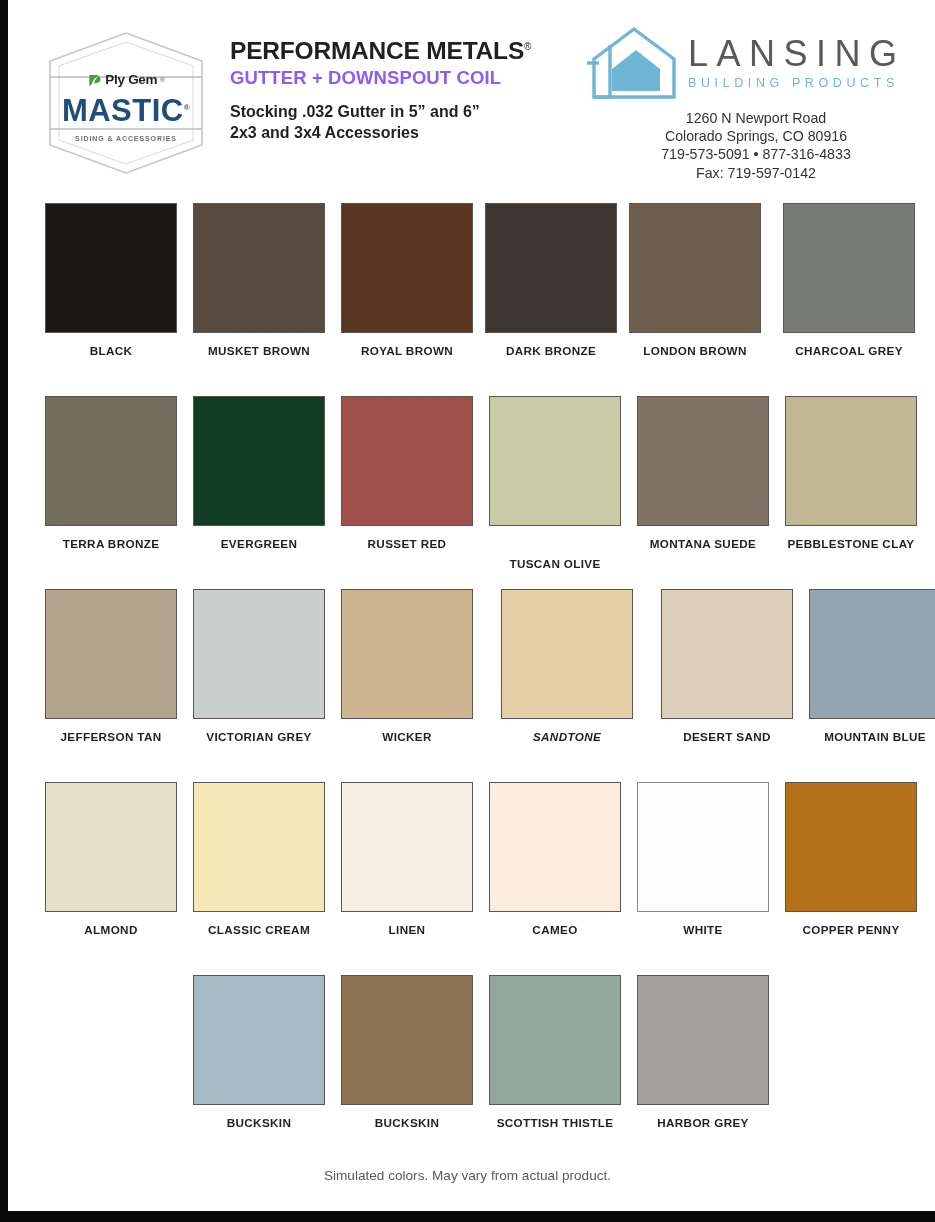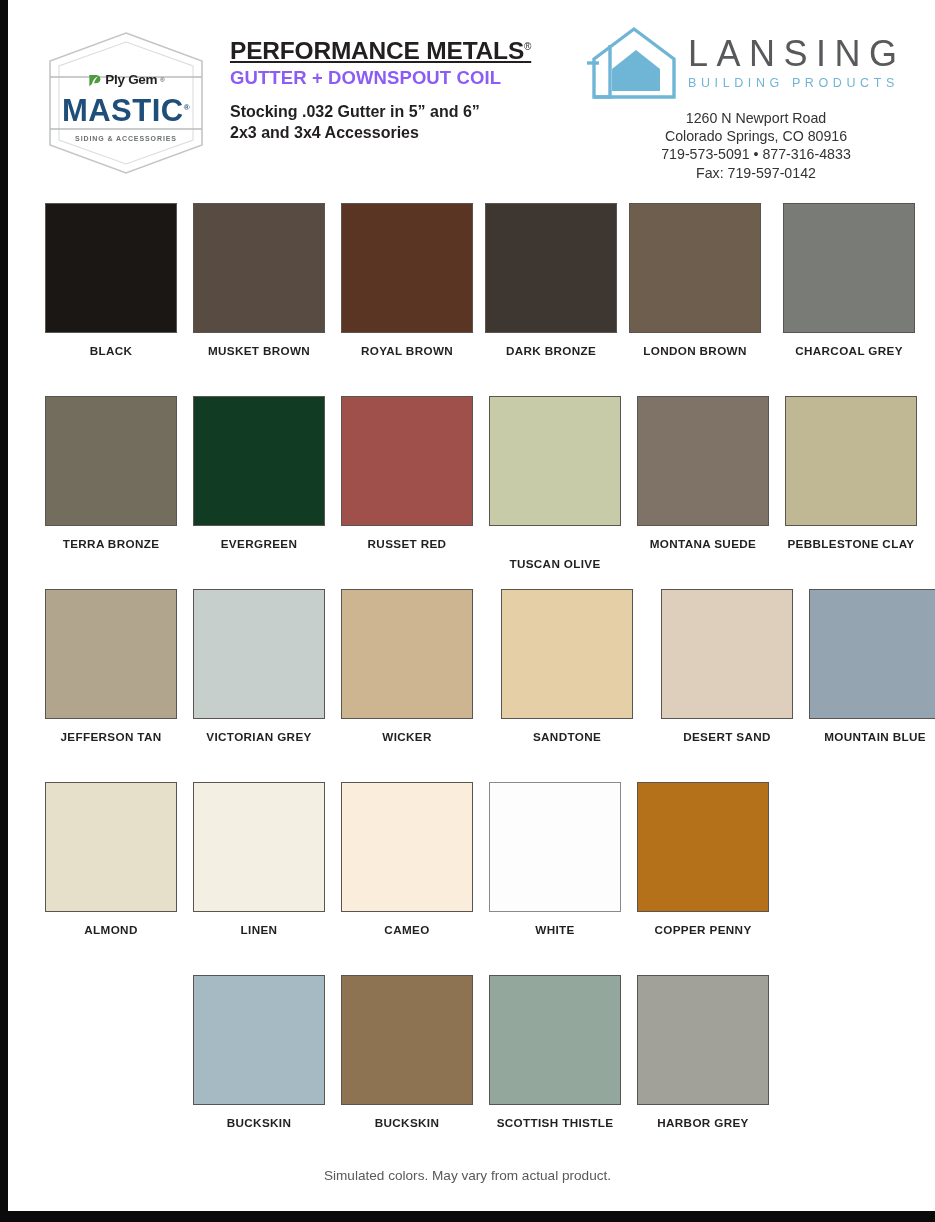--- a/index.html
+++ b/index.html
@@ -25,21 +25,21 @@
   .leaf{width:15px;height:15px;position:relative;}
   .plygem-text{font-size:13.5px;font-weight:bold;letter-spacing:-0.3px;color:#231f20;line-height:1;}
   .plygem-reg{font-size:6px;vertical-align:super;color:#231f20;}
   .mastic-word{font-size:31px;font-weight:bold;color:#1f4e79;letter-spacing:0.5px;
                line-height:1;margin:5px 0 4px 0;font-family:"Liberation Sans",sans-serif;}
   .mastic-word sup{font-size:8px;vertical-align:super;}
   .mastic-sub{font-size:7px;font-weight:bold;letter-spacing:0.9px;color:#6d6e71;margin-top:5px;}
 
   
   .pm{position:absolute;left:222px;top:22px;width:345px;}
-  .pm-title{font-size:24.5px;font-weight:bold;letter-spacing:-0.2px;line-height:1.05;color:#231f20;text-decoration:underline;}
+  .pm-title{font-size:24.5px;font-weight:bold;letter-spacing:-0.2px;line-height:1.05;color:#231f20;}
   .pm-title sup{font-size:10px;vertical-align:super;font-weight:normal;}
   .pm-sub{font-size:18.5px;font-weight:bold;letter-spacing:0.1px;line-height:1.15;margin-top:3px;color:#8b5cf6;}
   .pm-note{font-size:16px;font-weight:bold;line-height:1.32;margin-top:13px;color:#231f20;}
 
   
   .lansing{position:absolute;left:578px;top:8px;width:340px;}
   .lansing-top{display:flex;align-items:center;height:78px;}
   .house{width:96px;height:76px;flex:0 0 96px;}
   .lansing-words{margin-left:6px;}
   .lansing-name{font-size:36px;letter-spacing:8.5px;color:#58595b;line-height:1;font-weight:normal;}
@@ -181,39 +181,43 @@
           <div class="caption">JEFFERSON TAN</div>
         </div>
         <div class="cell" style="width: 132px; margin-right: 16px;">
           <div class="chip" title="VICTORIAN GREY" style="width: 132px; height: 130px; background: rgb(198, 207, 204);"></div>
           <div class="caption">VICTORIAN GREY</div>
         </div>
         <div class="cell" style="width: 132px; margin-right: 16px;">
           <div class="chip" title="WICKER" style="width: 132px; height: 130px; background: rgb(205, 181, 145);"></div>
           <div class="caption">WICKER</div>
         </div>
-        <div class="cell" style="width: 156px; margin-right: 16px;">
+        <div class="cell" style="width: 156px; margin-right: 16px; font-style: italic;">
           <div class="chip" title="SANDTONE" style="width: 132px; height: 130px; background: rgb(228, 207, 166);"></div>
           <div class="caption">SANDTONE</div>
         </div>
         <div class="cell" style="width: 132px; margin-right: 16px;">
           <div class="chip" title="DESERT SAND" style="width: 132px; height: 130px; background: rgb(221, 207, 187);"></div>
           <div class="caption">DESERT SAND</div>
         </div>
         <div class="cell" style="width: 132px; margin-right: 0px;">
           <div class="chip" title="MOUNTAIN BLUE" style="width: 132px; height: 130px; background: rgb(148, 164, 176);"></div>
           <div class="caption">MOUNTAIN BLUE</div>
         </div>
       </div>
       <div class="row" style="top: 782px; left: 37px;">
         <div class="cell" style="width: 132px; margin-right: 16px;">
           <div class="chip" title="ALMOND" style="width: 132px; height: 130px; background: rgb(230, 224, 203);"></div>
           <div class="caption">ALMOND</div>
         </div>
         <div class="cell" style="width: 132px; margin-right: 16px;">
+          <div class="chip" title="CLASSIC CREAM" style="width: 132px; height: 130px; background: rgb(244, 233, 182);"></div>
+          <div class="caption">CLASSIC CREAM</div>
+        </div>
+        <div class="cell" style="width: 132px; margin-right: 16px;">
           <div class="chip" title="LINEN" style="width: 132px; height: 130px; background: rgb(243, 239, 227);"></div>
           <div class="caption">LINEN</div>
         </div>
         <div class="cell" style="width: 132px; margin-right: 16px;">
           <div class="chip" title="CAMEO" style="width: 132px; height: 130px; background: rgb(251, 237, 219);"></div>
           <div class="caption">CAMEO</div>
         </div>
         <div class="cell" style="width: 132px; margin-right: 16px;">
           <div class="chip chip-white" title="WHITE" style="width: 132px; height: 130px; background: rgb(253, 253, 253);"></div>
           <div class="caption">WHITE</div>

